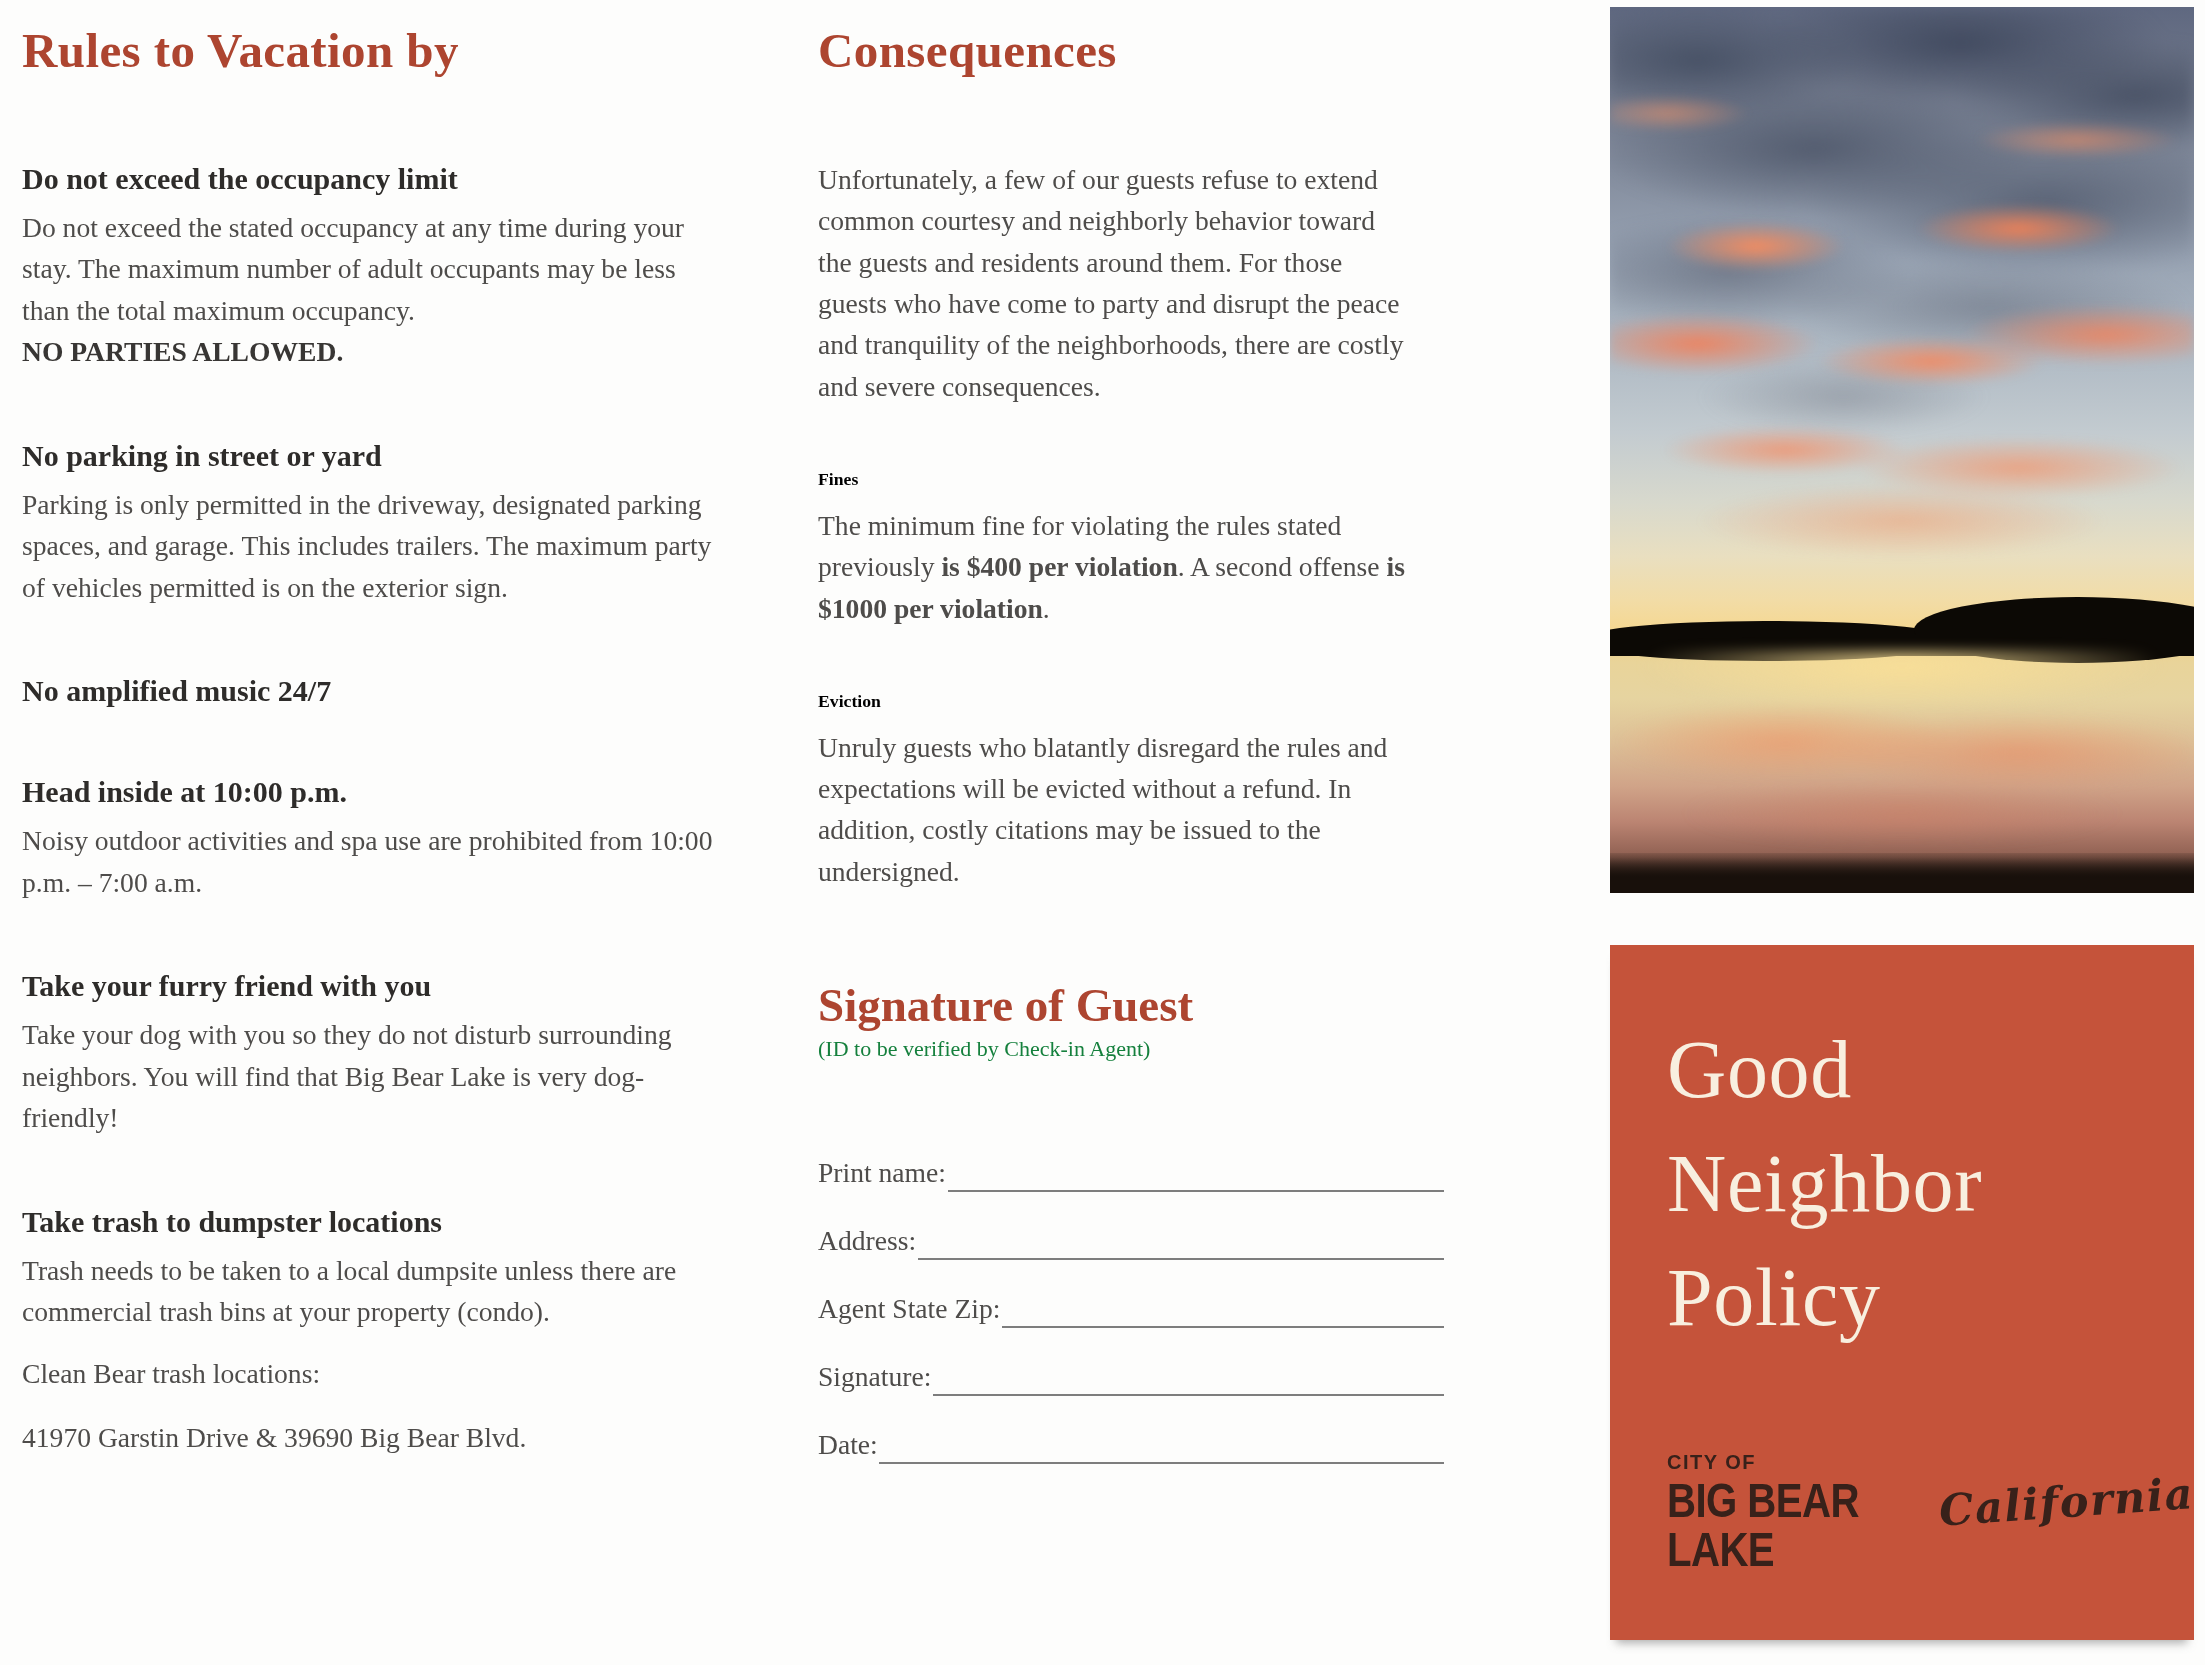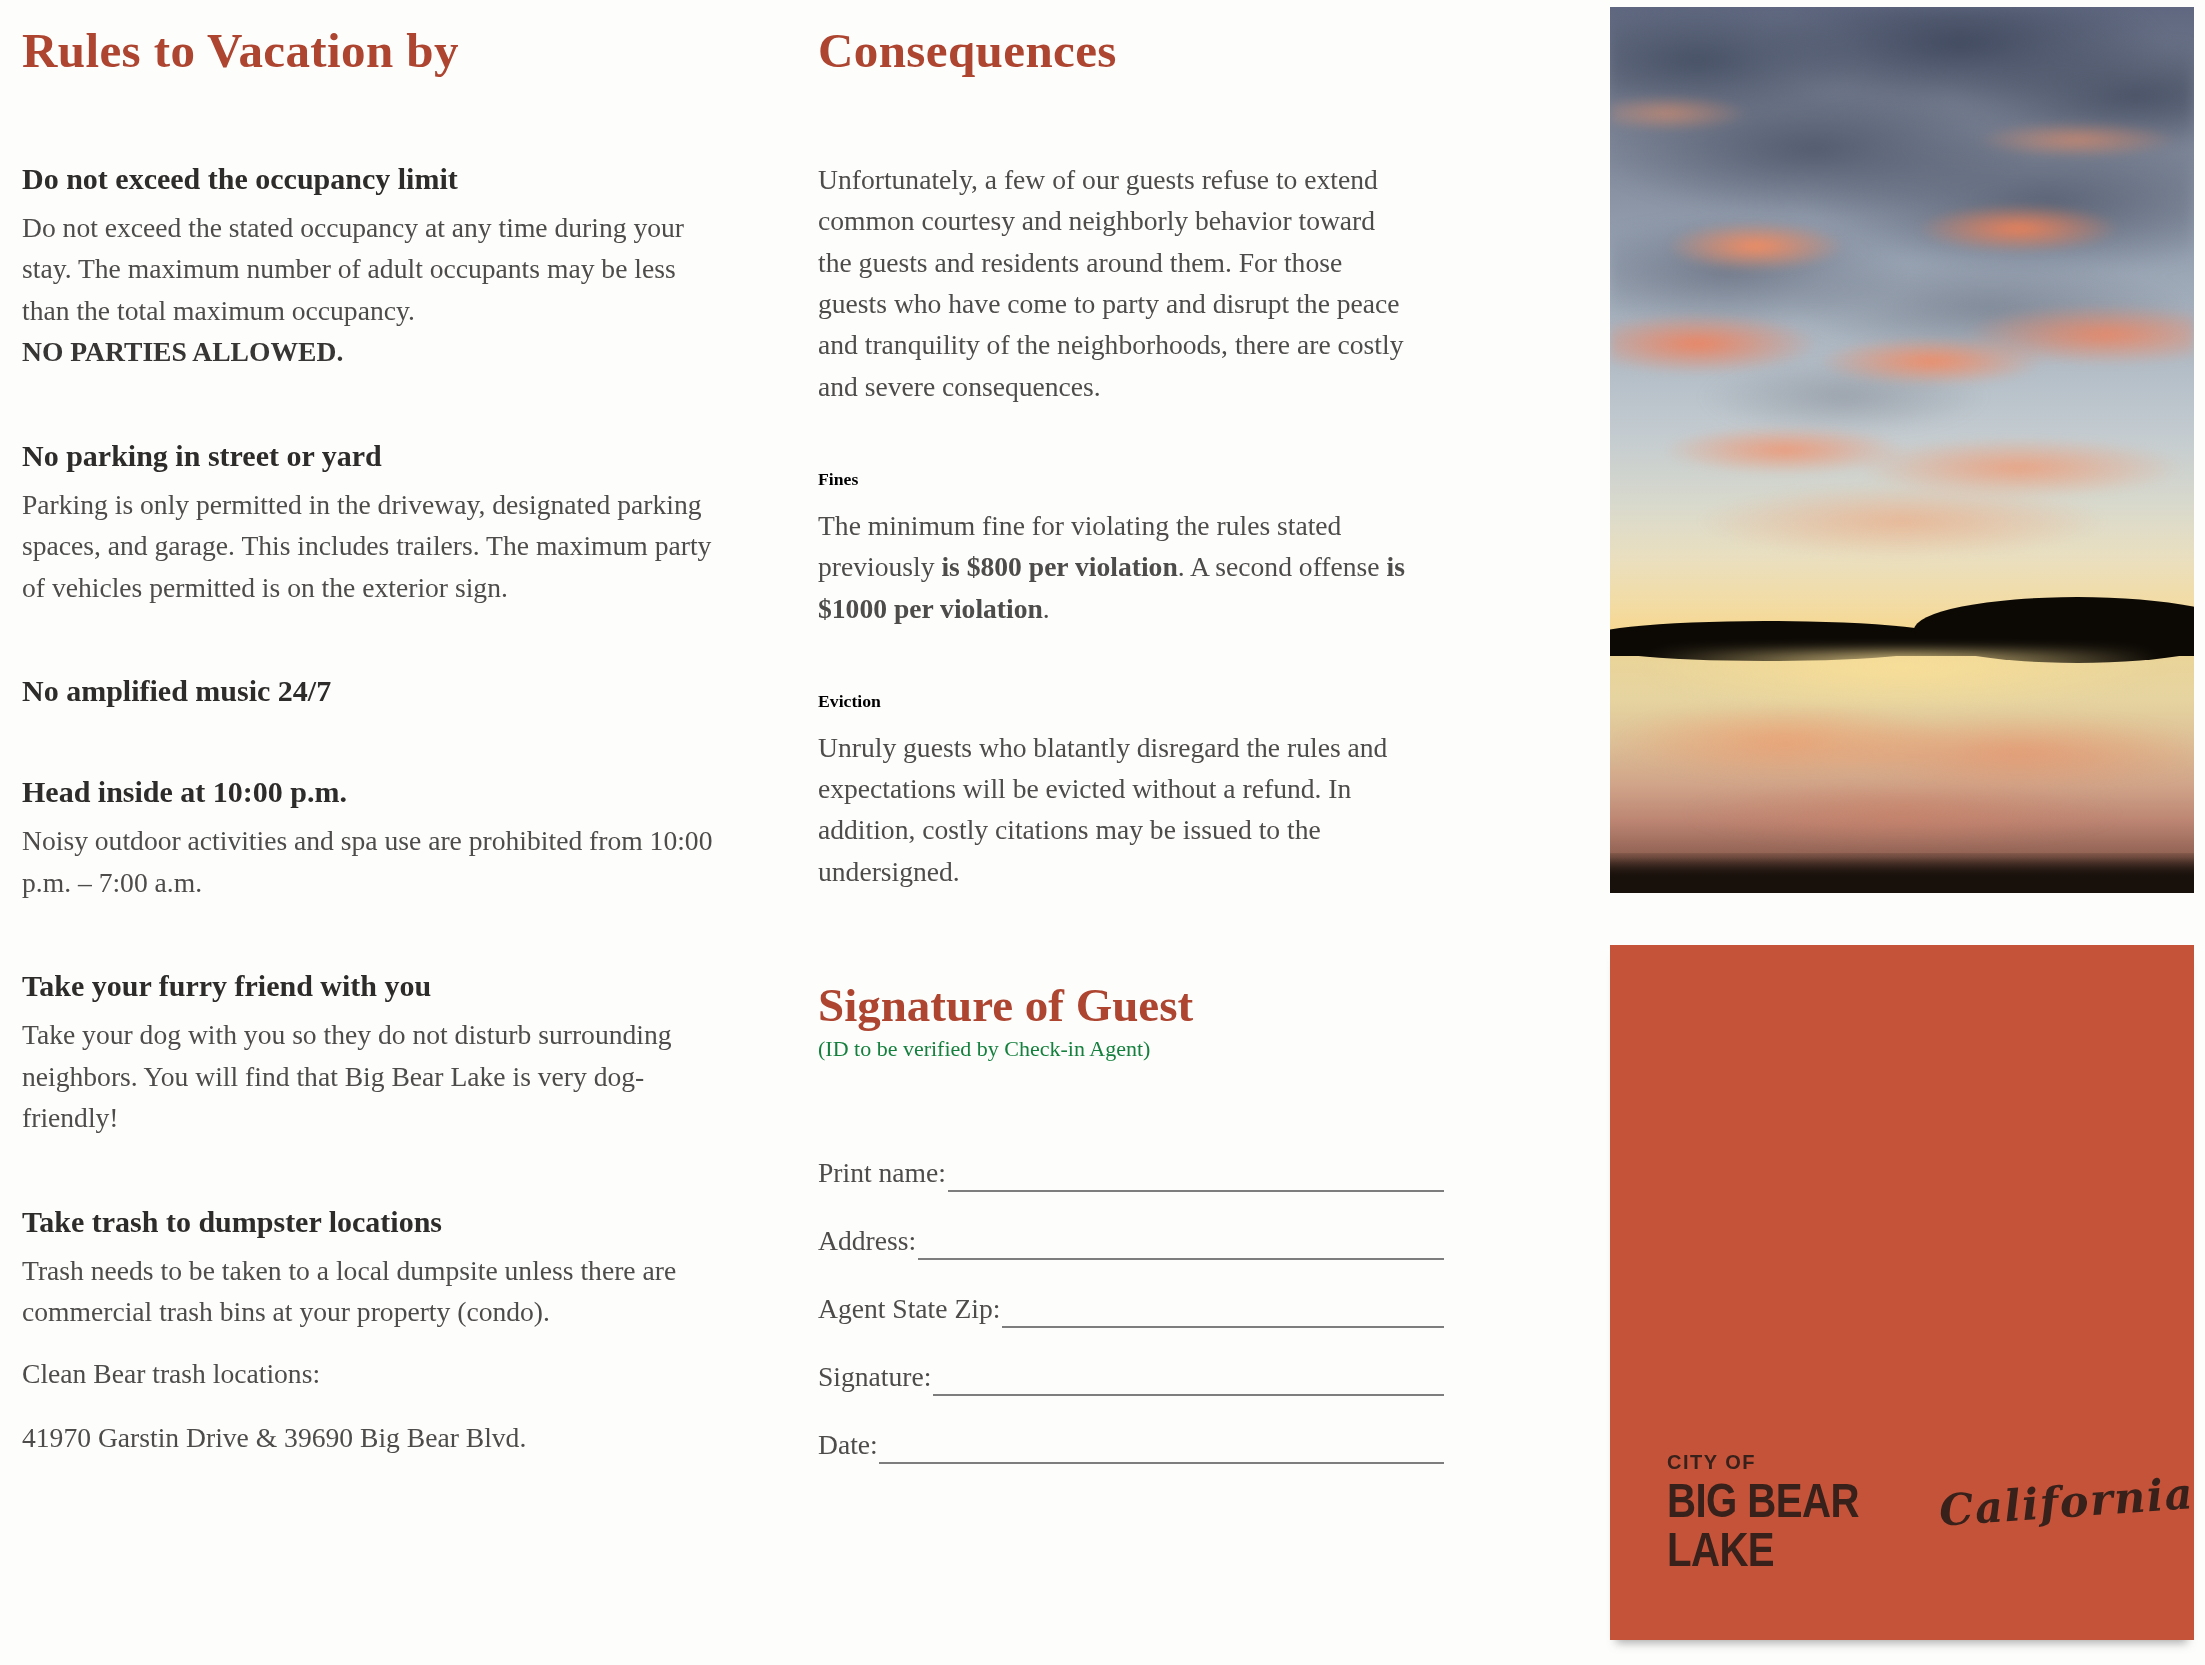--- a/index.html
+++ b/index.html
@@ -188,21 +188,21 @@
     <p class="plain-line last">41970 Garstin Drive &amp; 39690 Big Bear Blvd.</p>
   </section>
 
   <section class="col col-mid">
     <h1 class="accent">Consequences</h1>
 
     <p class="body-text intro">Unfortunately, a few of our guests refuse to extend common courtesy and neighborly behavior toward the guests and residents around them. For those guests who have come to party and disrupt the peace and tranquility of the neighborhoods, there are costly and severe consequences.</p>
 
     <div class="sec-mid">
       <h2>Fines</h2>
-      <p class="body-text mid-body"><span>The minimum fine for violating the rules stated previously </span><strong>is $800 per violation</strong><span>. A second offense </span><strong>is $1000 per violation</strong><span>.</span></p>
+      <p class="body-text mid-body"><span>The minimum fine for violating the rules stated previously </span><strong>is $400 per violation</strong><span>. A second offense </span><strong>is $1000 per violation</strong><span>.</span></p>
     </div>
 
     <div class="sec-mid">
       <h2>Eviction</h2>
       <p class="body-text mid-body">Unruly guests who blatantly disregard the rules and expectations will be evicted without a refund. In addition, costly citations may be issued to the undersigned.</p>
     </div>
 
     <h1 class="sig-heading">Signature of Guest</h1>
     <p class="sig-note">(ID to be verified by Check-in Agent)</p>
 
@@ -235,20 +235,25 @@
     <div class="clouds-dark"></div>
     <div class="clouds-orange"></div>
     <div class="hill-left"></div>
     <div class="hill-right"></div>
     <div class="horizon-band"></div>
     <div class="water-glow"></div>
     <div class="shore"></div>
   </div>
 
   <div class="panel">
+    <div class="panel-title">
+      <div>Good</div>
+      <div>Neighbor</div>
+      <div>Policy</div>
+    </div>
     <div class="logo">
       <div class="logo-cityof">CITY OF</div>
       <div class="logo-row">
         <span class="logo-name">BIG BEAR LAKE</span>
         <span class="logo-state">California</span>
       </div>
     </div>
   </div>
 
 </div>

